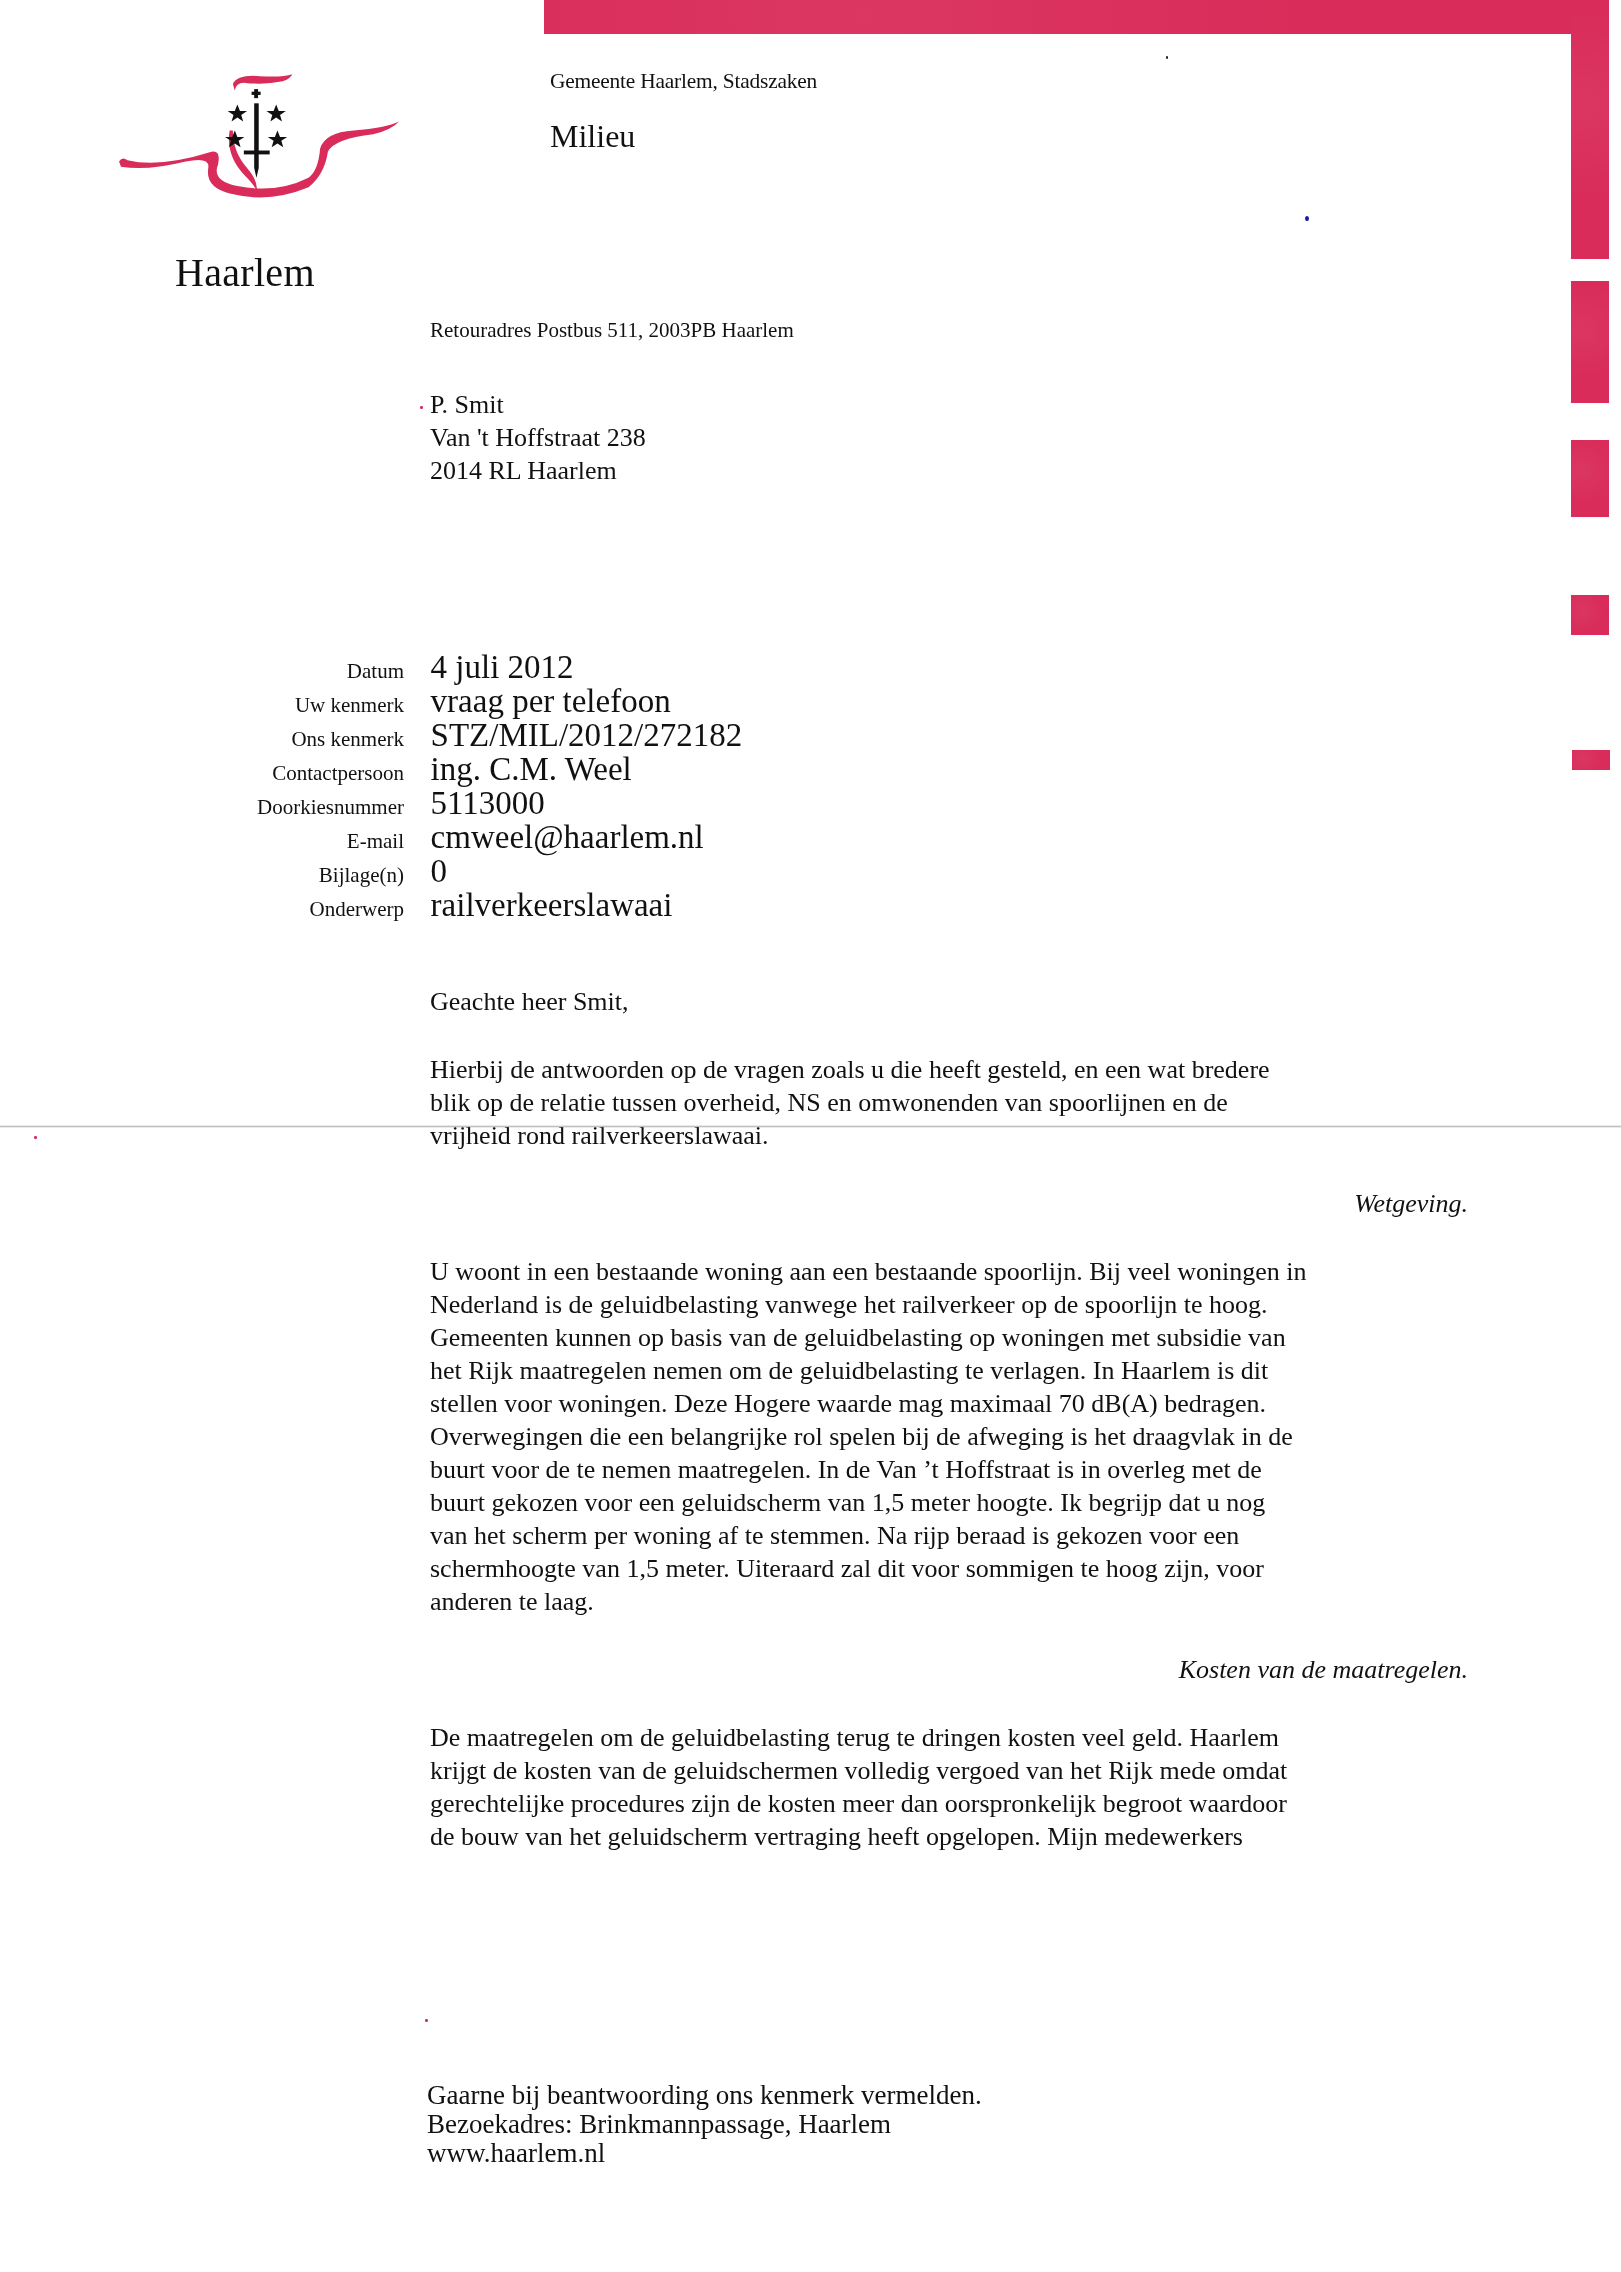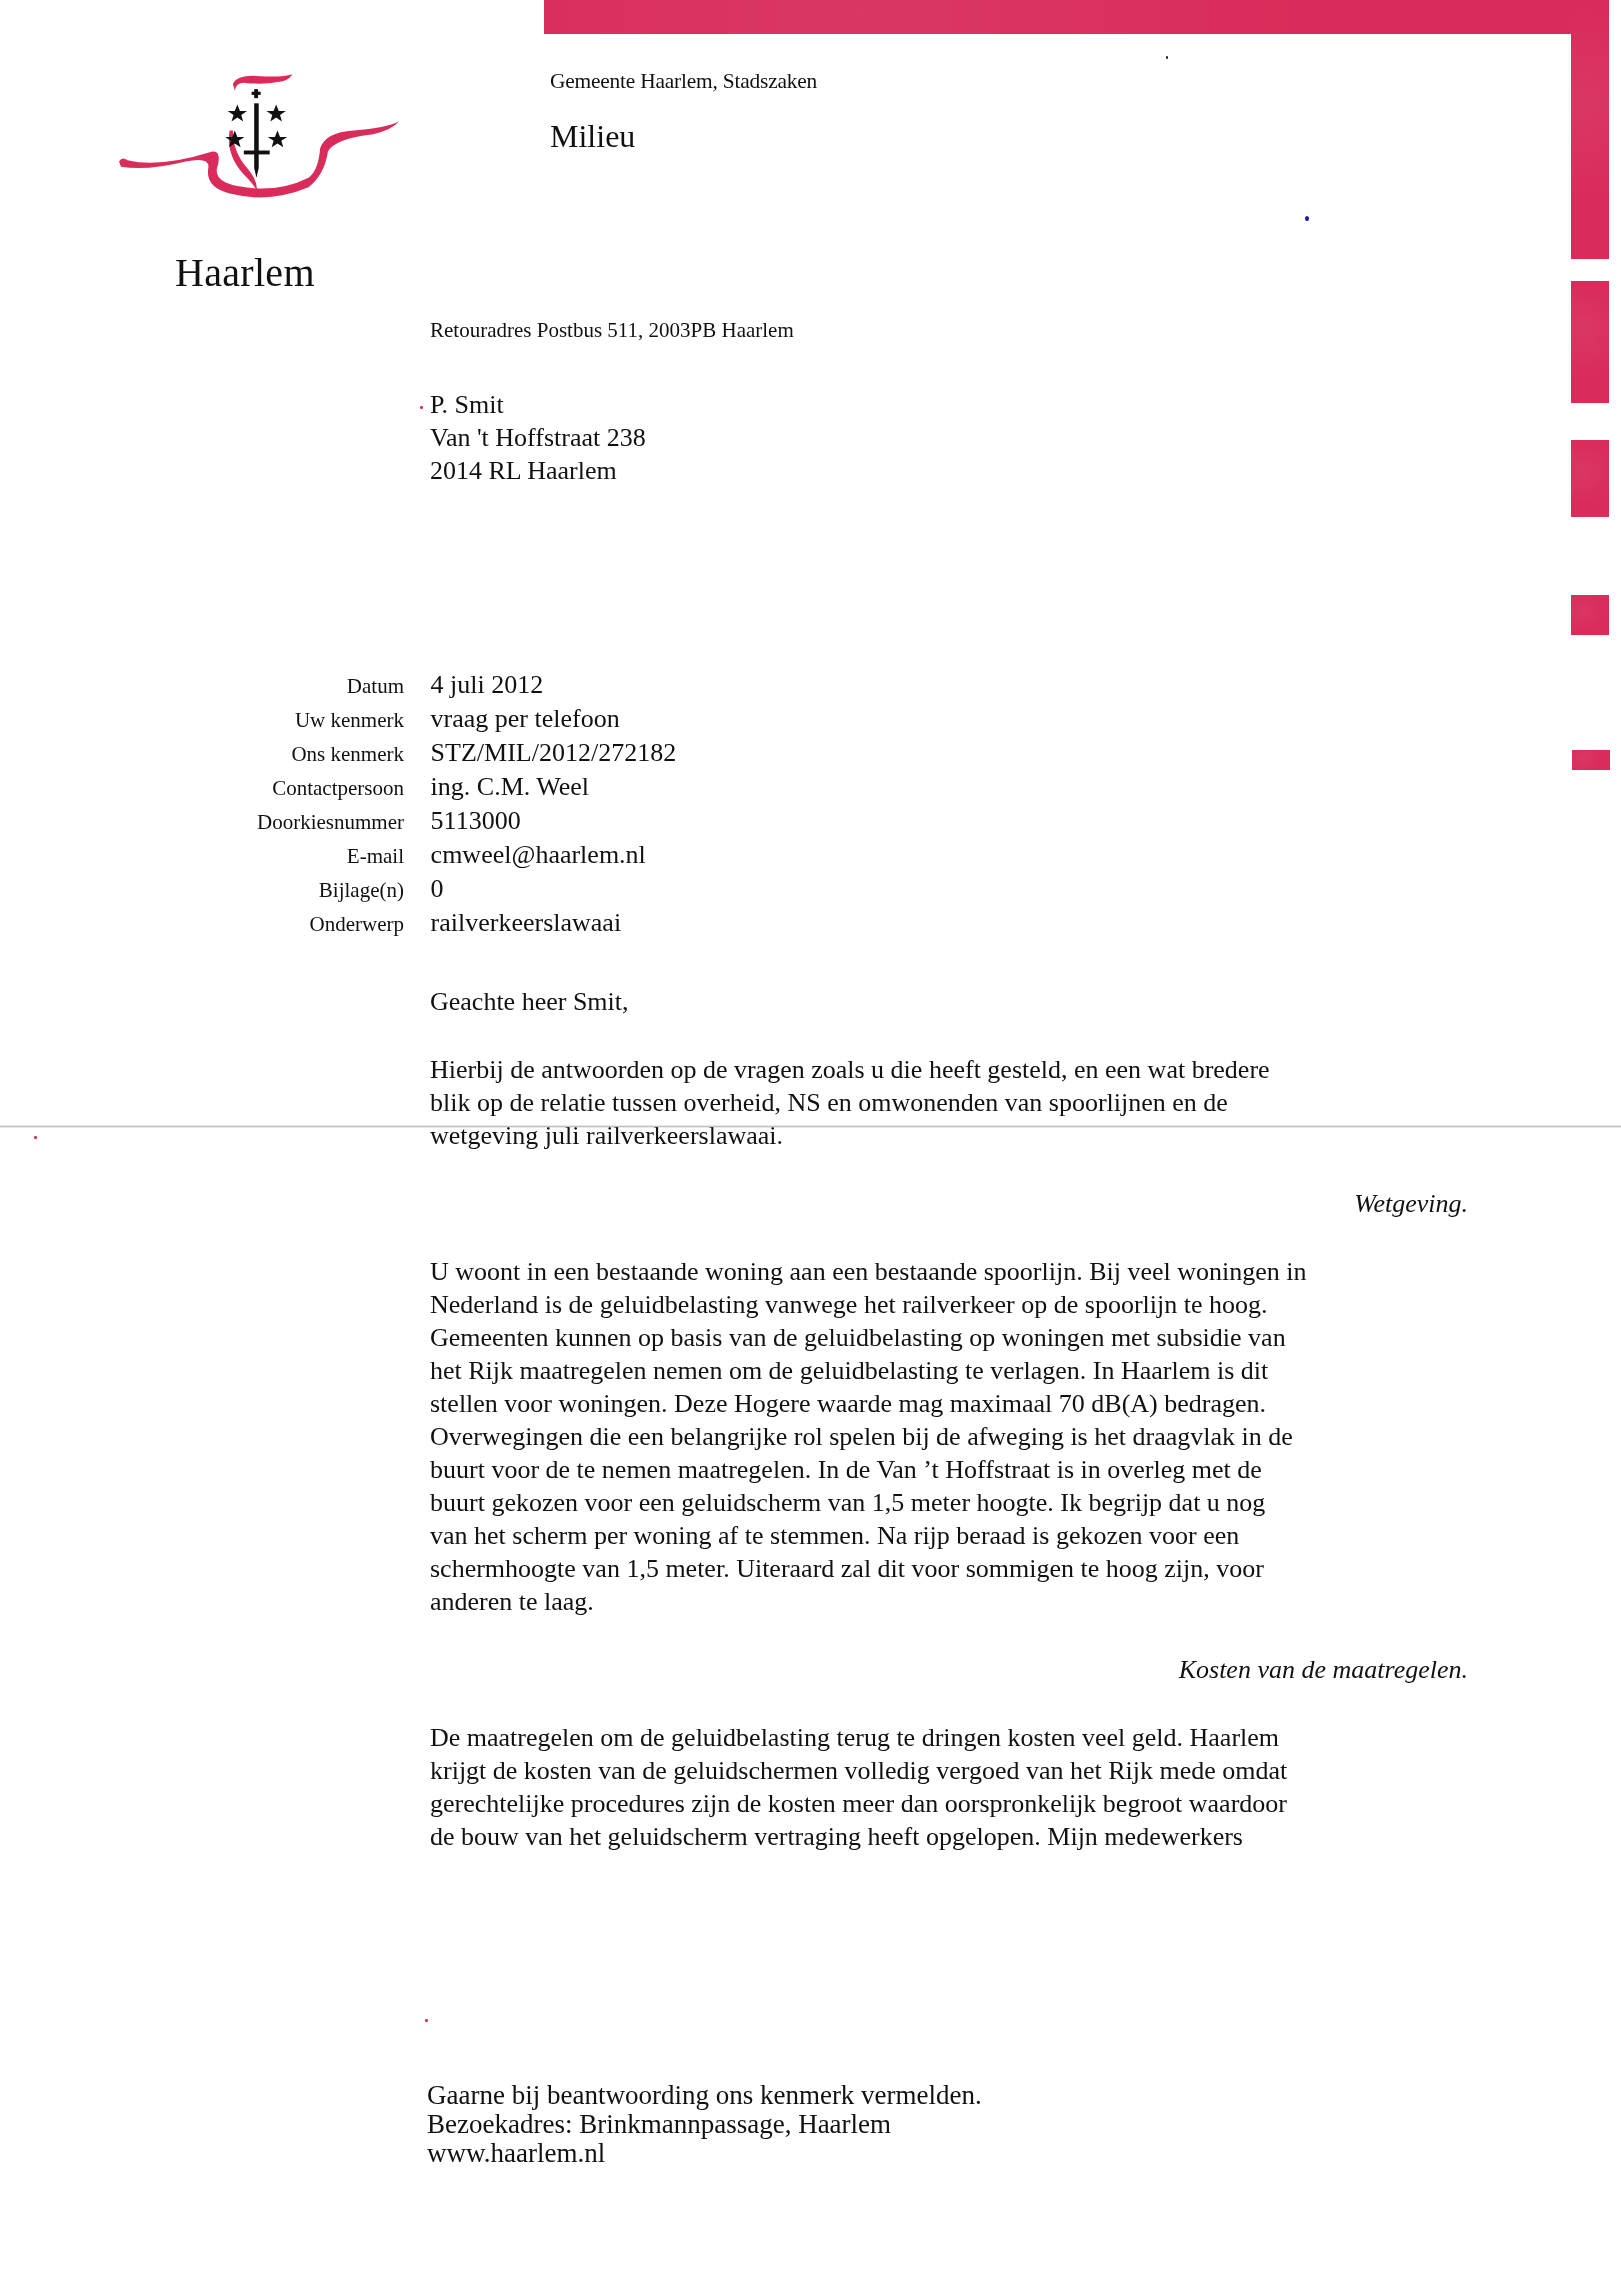--- a/index.html
+++ b/index.html
@@ -16,21 +16,21 @@
       #d92c5a;
   }
   .hdr-org { left: 550px; top: 69px; font-size: 21.4px; letter-spacing: -0.2px; }
   .hdr-dept { left: 550px; top: 118px; font-size: 32px; }
   .logo-word { left: 175px; top: 228px; font-size: 40px; letter-spacing: 0.3px; margin-top: 21px; }
   .retour { left: 430px; top: 318px; font-size: 21px; }
   .addr { left: 430px; top: 388px; font-size: 26px; line-height: 33px; }
   .meta { position: absolute; left: 195px; top: 649px; }
   .meta-row { display: flex; align-items: baseline; height: 34px; }
   .meta-label { width: 209px; text-align: right; font-size: 21px; padding-right: 26.6px; box-sizing: content-box; }
-  .meta-value { font-size: 26px; margin-top: 21px; }
+  .meta-value { font-size: 33px; }
   .body-text { left: 430px; top: 985px; width: 1038px; font-size: 26px; line-height: 33px; }
   .body-text p { margin: 0; }
   .sp2 { height: 35px; }
   .italic { font-style: italic; text-align: right; }
   .footer { left: 416px; top: 2081px; font-size: 27px; line-height: 29px; margin-left: 11px; }
   .fold { position: absolute; left: 0; top: 1125px; width: 1621px; height: 2.6px;
           background: linear-gradient(to bottom, rgba(150,150,150,0), rgba(140,140,140,0.55), rgba(150,150,150,0)); }
   .speck { position: absolute; border-radius: 50%; }
 </style>
 </head>
@@ -113,21 +113,21 @@
     <span class="meta-value">railverkeerslawaai</span>
   </div>
 </div>
 
 <div class="abs body-text">
   <p>Geachte heer Smit,</p>
   <div class="sp2"></div>
   <div>
     <p>Hierbij de antwoorden op de vragen zoals u die heeft gesteld, en een wat bredere</p>
     <p>blik op de relatie tussen overheid, NS en omwonenden van spoorlijnen en de</p>
-    <p>wetgeving juli railverkeerslawaai.</p>
+    <p>vrijheid rond railverkeerslawaai.</p>
   </div>
   <div class="sp2"></div>
   <p class="italic">Wetgeving.</p>
   <div class="sp2"></div>
   <div>
     <p>U woont in een bestaande woning aan een bestaande spoorlijn. Bij veel woningen in</p>
     <p>Nederland is de geluidbelasting vanwege het railverkeer op de spoorlijn te hoog.</p>
     <p>Gemeenten kunnen op basis van de geluidbelasting op woningen met subsidie van</p>
     <p>het Rijk maatregelen nemen om de geluidbelasting te verlagen. In Haarlem is dit</p>
     <p>stellen voor woningen. Deze Hogere waarde mag maximaal 70 dB(A) bedragen.</p>

